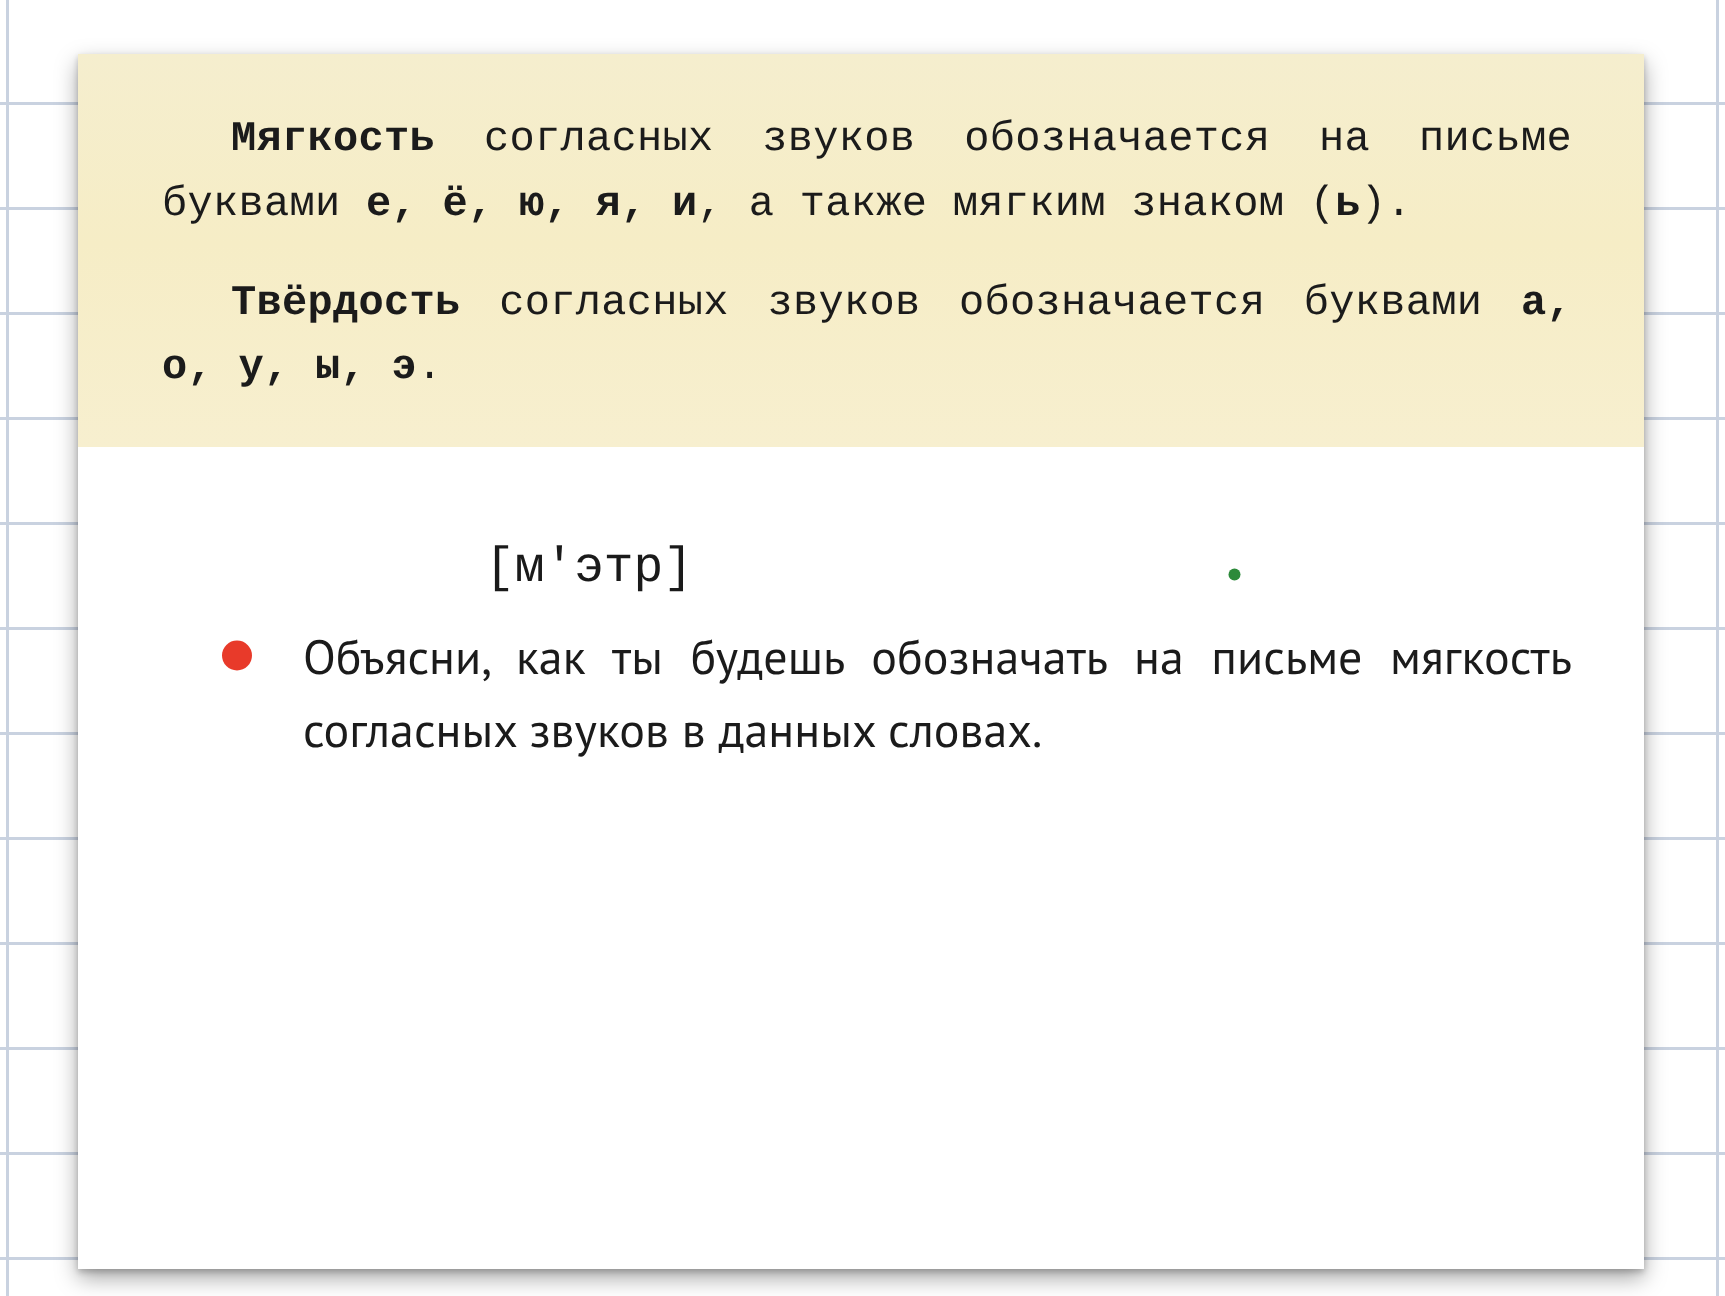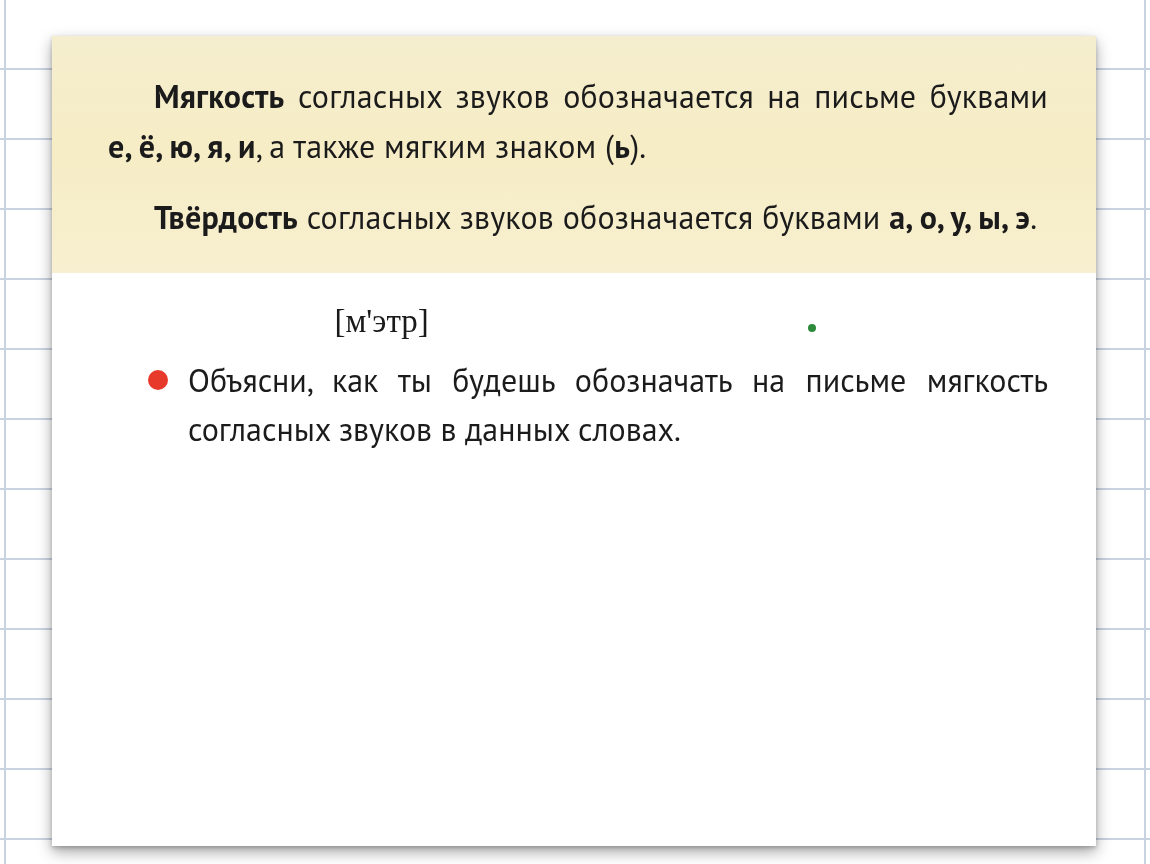--- a/index.html
+++ b/index.html
@@ -61,49 +61,51 @@
     background: #f6eecb;
     background-image: linear-gradient(180deg, #f5eece 0%, #f6edc6 48%, #f7efcf 100%);
     padding: 36px 48px 30px 56px;
   }
 
   .white-block {
     padding: 24px 48px 18px 56px;
   }
 
   .para {
-    font-size: 32px;
+    font-size: 28px;
     line-height: 1.55;
     color: #1b1b1b;
     text-align: justify;
     margin: 0 0 22px 0;
     letter-spacing: 0.2px;
+    font-family: Liberation Mono, monospace;
   }
   .para:last-child { margin-bottom: 0; }
 
   .indent {
     text-indent: 46px;
   }
 
   .bold { font-weight: 700; }
 
   .letters { font-weight: 700; }
 
   .phonetics-row {
     display: flex;
     justify-content: space-around;
     align-items: baseline;
     padding: 6px 40px 16px 40px;
     font-size: 33px;
   }
 
   .phon {
-    font-family: Liberation Serif, serif;
+    font-family: Liberation Mono, monospace;
     color: #1a1a1a;
     white-space: nowrap;
+    margin-top: 32px;
   }
   .phon .accented {
     position: relative;
   }
   .phon .accented::after {
     content: "´";
     position: absolute;
     top: -0.55em;
     left: 0.26em;
     font-size: 0.92em;
@@ -115,21 +117,21 @@
     height: 8px;
     background: #2c8a3a;
     border-radius: 50%;
     vertical-align: middle;
     margin: 0 6px;
   }
 
   .bullet-line {
     display: flex;
     align-items: flex-start;
-    gap: 20px;
+    gap: 34px;
   }
   .bullet-red {
     flex: 0 0 auto;
     width: 20px;
     height: 20px;
     background: #e83a2a;
     border-radius: 50%;
     margin-top: 14px;
     margin-left: 40px;
   }

